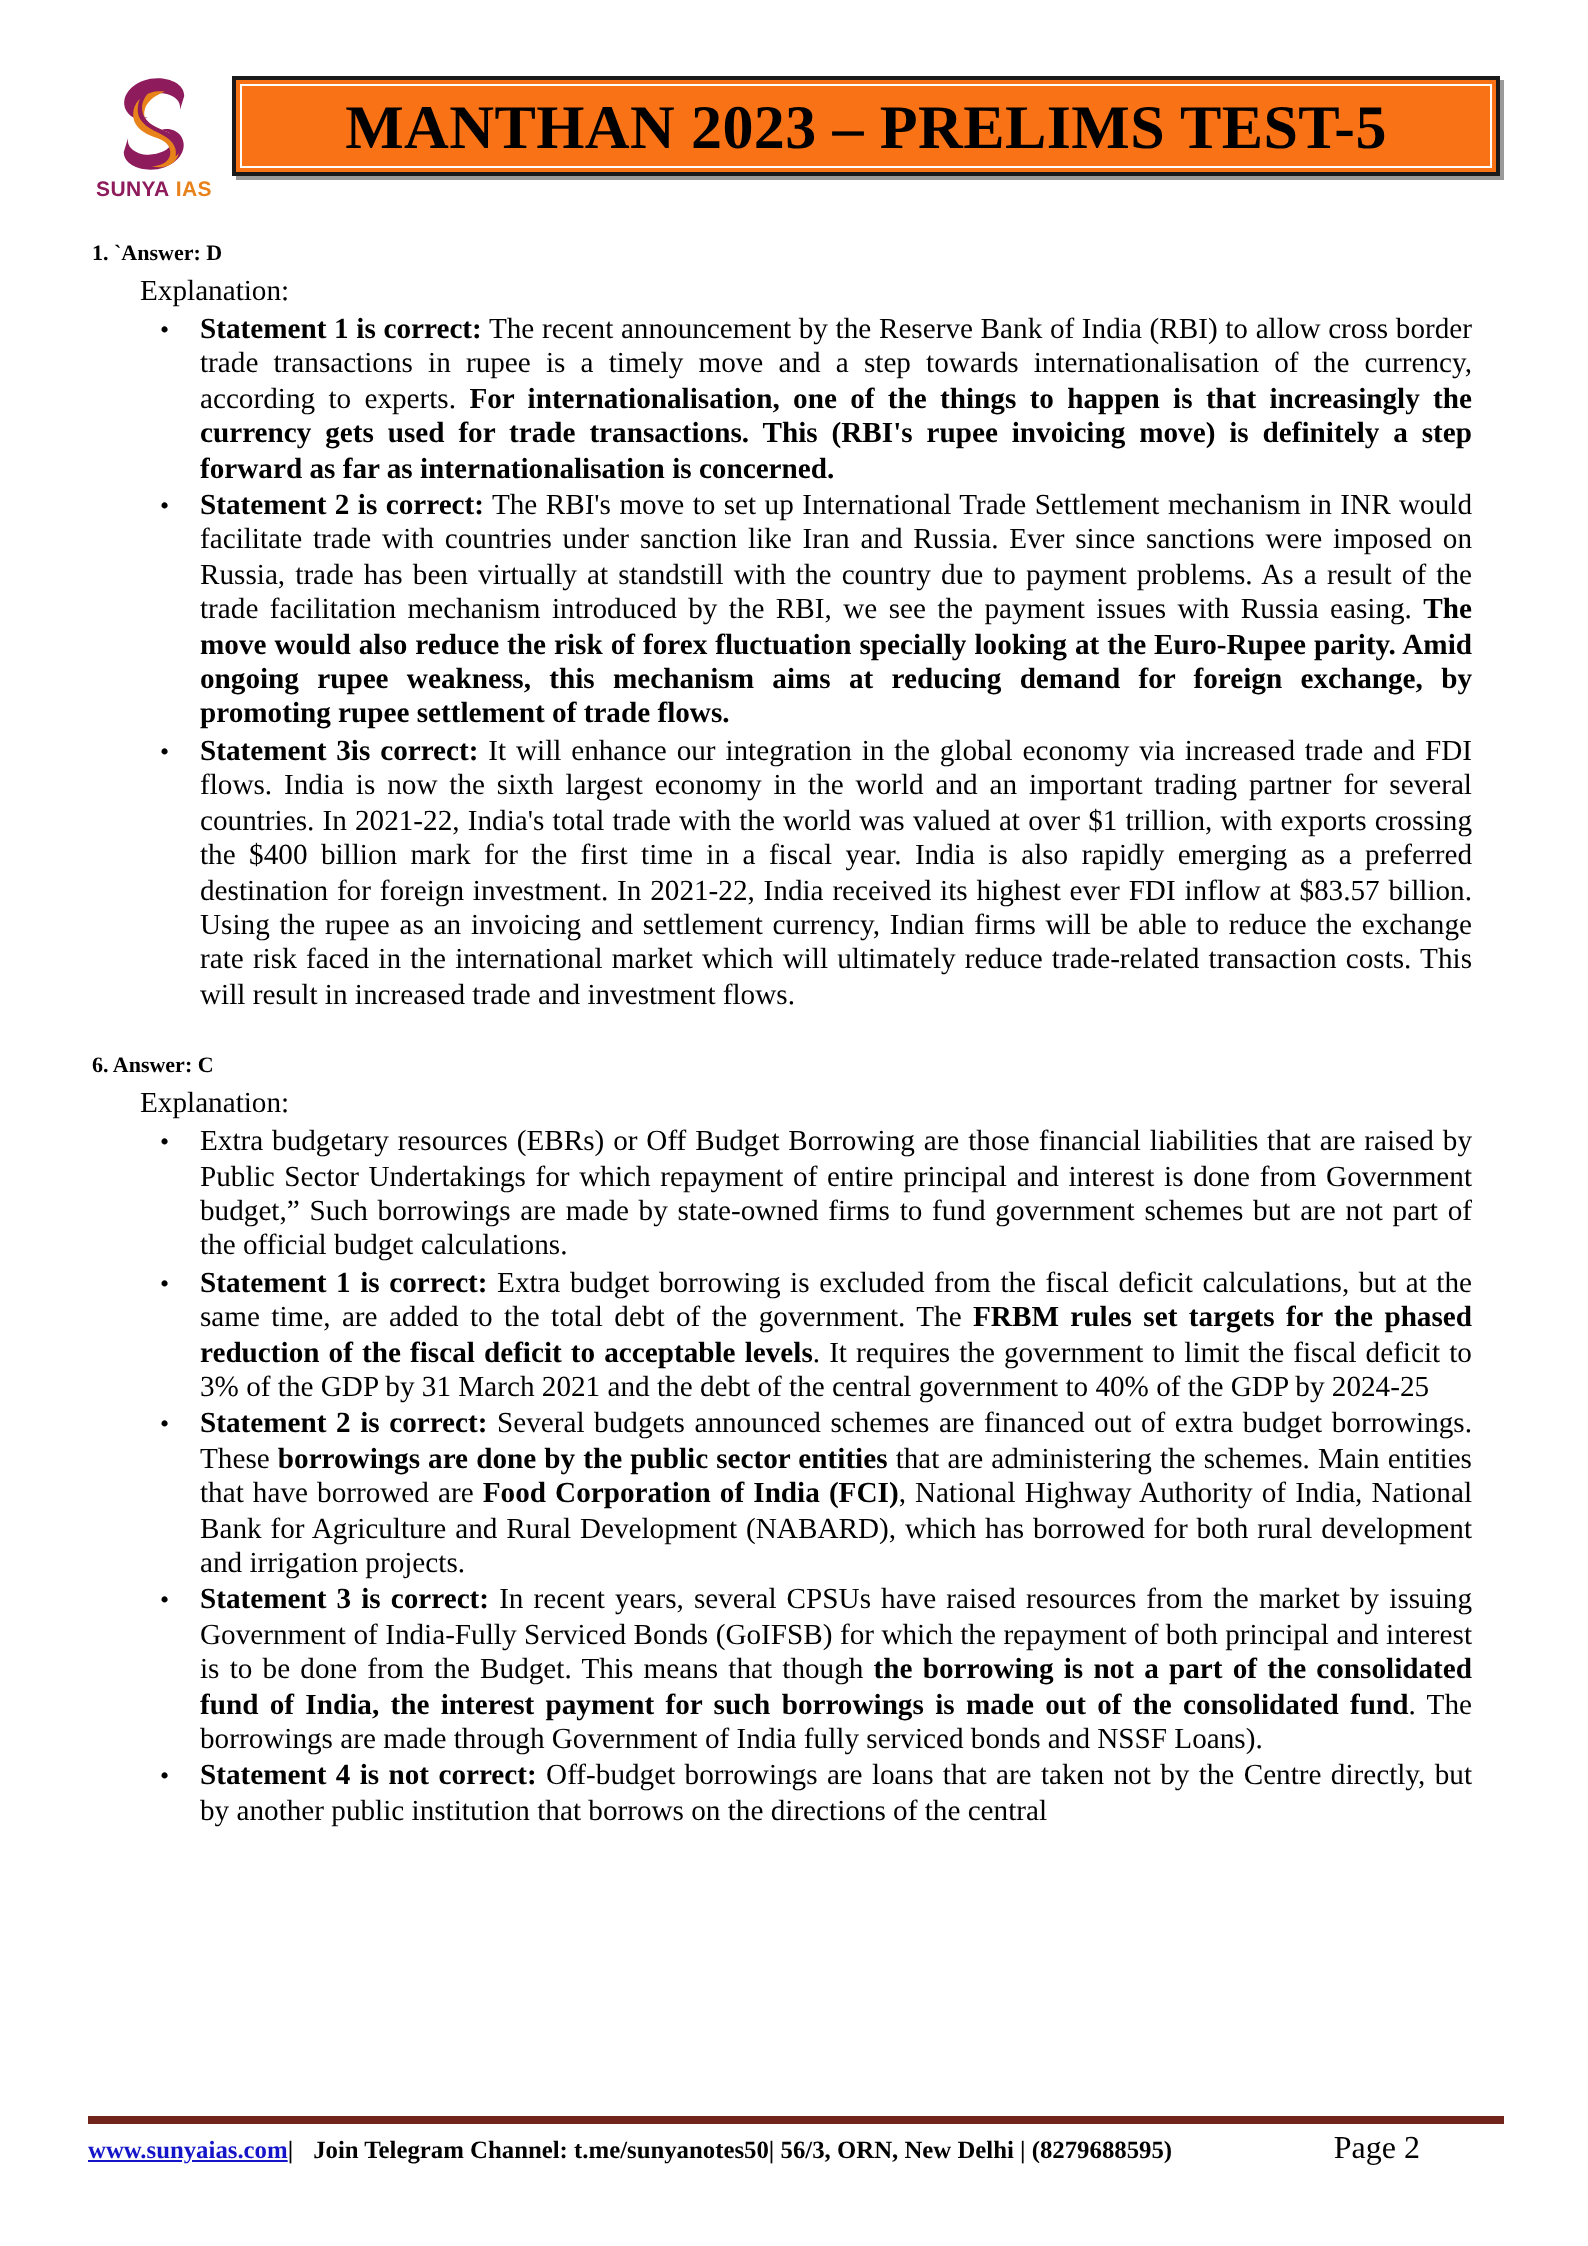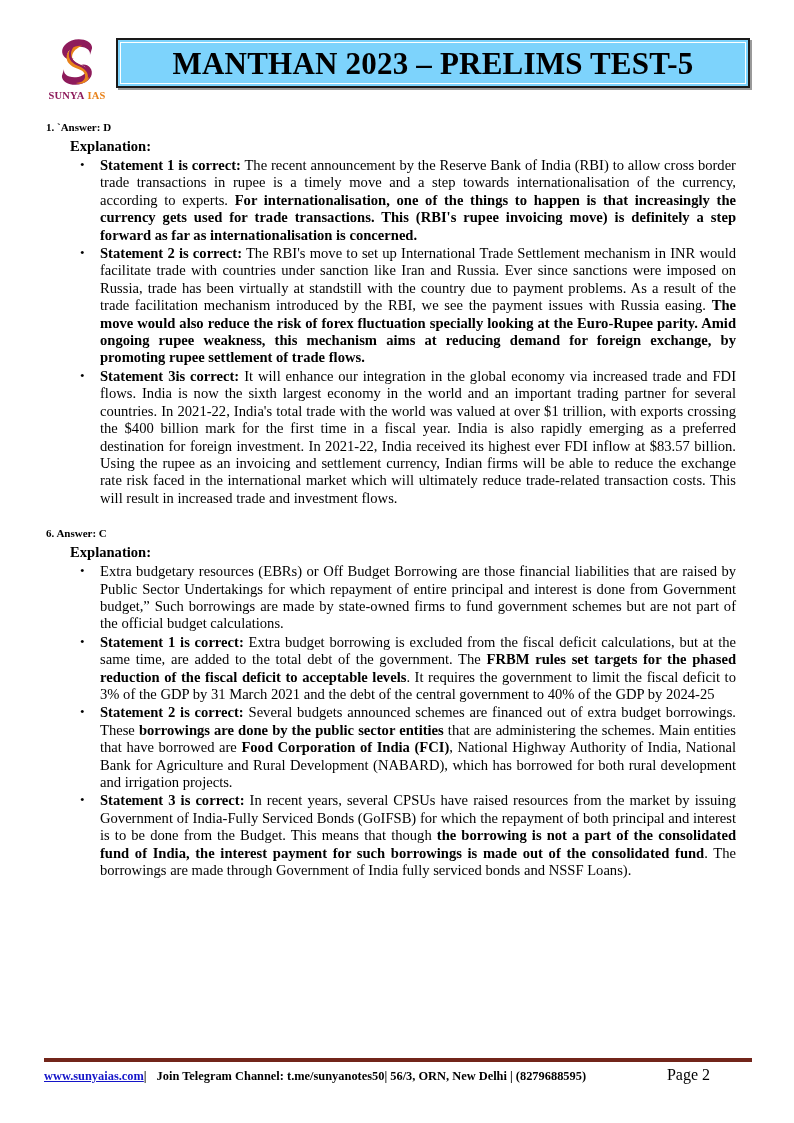--- a/index.html
+++ b/index.html
@@ -42,39 +42,39 @@
     text-align: center;
   }
   .logo-mark {
     width: 54px;
     height: 54px;
     margin: 0 auto;
     display: block;
   }
   .logo-text {
     margin-top: 1px;
-    font-family: Liberation Serif, serif;
+    font-family: Liberation Sans, sans-serif;
     font-size: 10.5px;
     font-weight: bold;
     letter-spacing: 0.2px;
     line-height: 11px;
     white-space: nowrap;
   }
   .logo-text .sunya { color: #8E1B5B; }
   .logo-text .ias { color: #E8821A; }
 
   .title-box {
     position: absolute;
     left: 72px;
     top: 5px;
     width: 634px;
     height: 50px;
     box-sizing: border-box;
     border: 2px solid #1a1a1a;
-    background: #7dd3fc;
+    background: #f97316;
     box-shadow: 2px 2px 0 0 #9a9a9a;
     display: flex;
     align-items: center;
     justify-content: center;
   }
   .title-box .inner-rule {
     position: absolute;
     left: 2px; top: 2px; right: 2px; bottom: 2px;
     border: 1px solid #ffffff;
     pointer-events: none;
@@ -101,21 +101,21 @@
 
   .answer-line {
     font-size: 11px;
     font-weight: bold;
     line-height: 18px;
     margin: 0 0 1px 0;
     padding-left: 2px;
   }
   .explanation-line {
     font-size: 14.6px;
-    font-weight: bold;
+    font-weight: normal;
     line-height: 18px;
     margin: 0 0 2px 0;
     padding-left: 26px;
   }
 
   ul.points {
     list-style: none;
     margin: 0;
     padding: 0;
   }
@@ -217,20 +217,21 @@
     </div>
 
     <div class="qblock">
       <div class="answer-line">6. Answer: C</div>
       <div class="explanation-line">Explanation:</div>
       <ul class="points">
         <li><span>Extra budgetary resources (EBRs) or Off Budget Borrowing are those financial liabilities that are raised by Public Sector Undertakings for which repayment of entire principal and interest is done from Government budget,” Such borrowings are made by state-owned firms to fund government schemes but are not part of the official budget calculations.</span></li>
         <li><b>Statement 1 is correct:</b><span> Extra budget borrowing is excluded from the fiscal deficit calculations, but at the same time, are added to the total debt of the government. The </span><b>FRBM rules set targets for the phased reduction of the fiscal deficit to acceptable levels</b><span>. It requires the government to limit the fiscal deficit to 3% of the GDP by 31 March 2021 and the debt of the central government to 40% of the GDP by 2024-25</span></li>
         <li><b>Statement 2 is correct:</b><span> Several budgets announced schemes are financed out of extra budget borrowings. These </span><b>borrowings are done by the public sector entities</b><span> that are administering the schemes. Main entities that have borrowed are </span><b>Food Corporation of India (FCI)</b><span>, National Highway Authority of India, National Bank for Agriculture and Rural Development (NABARD), which has borrowed for both rural development and irrigation projects.</span></li>
         <li><b>Statement 3 is correct:</b><span> In recent years, several CPSUs have raised resources from the market by issuing Government of India-Fully Serviced Bonds (GoIFSB) for which the repayment of both principal and interest is to be done from the Budget. This means that though </span><b>the borrowing is not a part of the consolidated fund of India, the interest payment for such borrowings is made out of the consolidated fund</b><span>. The borrowings are made through Government of India fully serviced bonds and NSSF Loans).</span></li>
+        <li><b>Statement 4 is not correct:</b><span> Off-budget borrowings are loans that are taken not by the Centre directly, but by another public institution that borrows on the directions of the central</span></li>
       </ul>
     </div>
 
   </div>
 
   <div class="footer">
     <div class="footer-rule"></div>
     <div class="footer-row">
       <a class="footer-link" href="#">www.sunyaias.com</a>
         <span>|</span>

